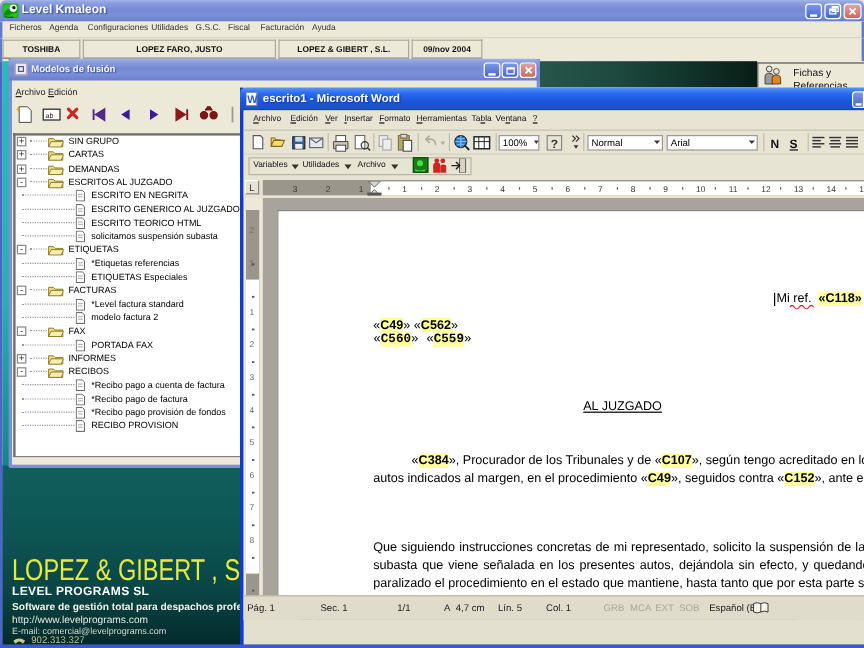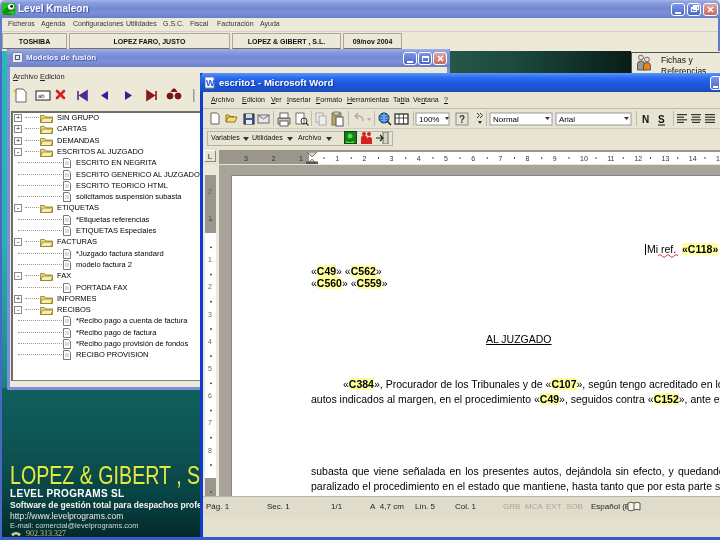--- a/index.html
+++ b/index.html
@@ -61,21 +61,21 @@
 <div class="abs" style="left:0;top:537px;width:201px;height:3px;background:#3a5ac8;"></div>
 
 <div class="abs" style="left:10px;top:461px;width:400px;font-size:25px;color:#e6e93f;letter-spacing:0px;white-space:nowrap;transform:scaleX(0.785);transform-origin:0 0;" id="brand">LOPEZ &amp; GIBERT , S.L.</div>
 <div class="abs" style="left:10px;top:488px;font-size:10px;font-weight:bold;color:#fff;white-space:nowrap;letter-spacing:0.3px;">LEVEL PROGRAMS SL</div>
 <div class="abs" style="left:10px;top:500px;font-size:8.5px;font-weight:bold;color:#f4f4ee;white-space:nowrap;">Software de gestión total para despachos profesionales</div>
 <div class="abs" style="left:10px;top:511px;font-size:8.5px;color:#e8e8e0;white-space:nowrap;">http://www.levelprograms.com</div>
 <div class="abs" style="left:10px;top:521px;font-size:7.5px;color:#cfd8d0;white-space:nowrap;text-align:center;">E-mail: comercial@levelprograms.com</div>
 <svg class="abs" style="left:11px;top:531px;" width="10" height="8" viewBox="0 0 10 8">
     <path d="M0 3 q5 -4 10 0 l-2 2.5 l-1.5 -1.5 q-1.5 -1 -3 0 l-1.5 1.5 z" fill="#c8c890"></path>
   </svg>
-<div class="abs" style="left:26px;top:529px;font-size:8px;color:#c0c088;white-space:nowrap;font-family:Liberation Serif, serif;">902.313.327</div>
+<div class="abs" style="left:26px;top:529px;font-size:8px;color:#c0c088;white-space:nowrap;">902.313.327</div>
 
 <div class="abs" style="left:631px;top:52px;width:89px;height:21px;background:#ece9d8;border-left:1px solid #555;border-top:1px solid #555;"></div>
 <svg class="abs" style="left:636px;top:54px;" width="16" height="17" viewBox="0 0 16 17">
   <circle cx="5" cy="3.5" r="2.4" fill="#e8e4da" stroke="#333" stroke-width="0.7"></circle>
   <path d="M1.5 16 v-6 q0 -3 3.5 -3 q3.5 0 3.5 3 v6 z" fill="#9a9a96" stroke="#333" stroke-width="0.7"></path>
   <circle cx="11" cy="5.5" r="2.4" fill="#e8e4da" stroke="#333" stroke-width="0.7"></circle>
   <path d="M7.5 16 v-4.5 q0 -3 3.5 -3 q3.5 0 3.5 3 v4.5 z" fill="#e8821e" stroke="#333" stroke-width="0.7"></path>
 </svg>
 <div class="abs" style="left:661px;top:55px;font-size:8.5px;color:#111;line-height:10.5px;">Fichas y<br>Referencias</div>
 
@@ -200,21 +200,21 @@
     <svg class="abs" style="left:27px;top:125.29999999999998px" width="13" height="10" viewBox="0 0 13 10">
       <path d="M0.5 9.5 v-7 h4 l1.5 1.5 h6.5 v5.5 z" fill="#f0de74" stroke="#8a7a20" stroke-width="0.8"></path>
       <path d="M0.5 9.5 l2-4.5 h10.5 l-2 4.5 z" fill="#f8ecae" stroke="#8a7a20" stroke-width="0.8"></path>
     </svg>
     <div class="abs" style="left:44px;top:125.29999999999998px;white-space:nowrap;">FACTURAS</div>
     <div class="abs" style="left:5px;top:140.6px;width:44px;border-top:1px dotted #999;"></div>
     <svg class="abs" style="left:50px;top:136.6px" width="8" height="10" viewBox="0 0 8 10">
       <path d="M0.5 0.5 h5 l2 2 v7 h-7 z" fill="#fff" stroke="#555" stroke-width="0.8"></path>
       <path d="M2 4 h4 M2 6 h4" stroke="#888" stroke-width="0.6"></path>
     </svg>
-    <div class="abs" style="left:63px;top:136.6px;white-space:nowrap;">*Juzgado factura standard</div>
+    <div class="abs" style="left:63px;top:136.6px;white-space:nowrap;">*Level factura standard</div>
     <div class="abs" style="left:5px;top:151.9px;width:44px;border-top:1px dotted #999;"></div>
     <svg class="abs" style="left:50px;top:147.9px" width="8" height="10" viewBox="0 0 8 10">
       <path d="M0.5 0.5 h5 l2 2 v7 h-7 z" fill="#fff" stroke="#555" stroke-width="0.8"></path>
       <path d="M2 4 h4 M2 6 h4" stroke="#888" stroke-width="0.6"></path>
     </svg>
     <div class="abs" style="left:63px;top:147.9px;white-space:nowrap;">modelo factura 2</div>
     <div class="abs" style="left:1px;top:160.20000000000002px;width:8px;height:8px;border:1px solid #888;background:#fff;font-size:8px;line-height:6px;text-align:center;color:#333;">-</div>
     <div class="abs" style="left:12px;top:163.20000000000002px;width:14px;border-top:1px dotted #999;"></div>
     <svg class="abs" style="left:27px;top:159.20000000000002px" width="13" height="10" viewBox="0 0 13 10">
       <path d="M0.5 9.5 v-7 h4 l1.5 1.5 h6.5 v5.5 z" fill="#f0de74" stroke="#8a7a20" stroke-width="0.8"></path>
@@ -458,24 +458,25 @@
   <div class="abs" style="left:28px;top:10px;width:600px;height:330px;background:#fff;border-top:1px solid #888;border-left:1px solid #888;"></div>
 </div>
 
 <div class="abs" style="left:203px;top:165px;width:574px;height:341px;overflow:hidden;font-size:10.5px;color:#000;">
   <div class="abs" style="left:442px;top:79px;width:1px;height:11px;background:#000;"></div>
   <div class="abs" id="L0" style="left:444px;top:78px;white-space:nowrap;">Mi ref.&nbsp; <span class="f">«C118»</span></div>
   <svg class="abs" style="left:455px;top:89px;" width="22" height="4" viewBox="0 0 22 4">
       <path d="M0 2 q2 -3 4 0 q2 3 4 0 q2 -3 4 0 q2 3 4 0 q2 -3 4 0" stroke="#e02020" stroke-width="0.9" fill="none"></path>
     </svg>
   <div class="abs" id="L1" style="left:108px;top:100px;white-space:nowrap;">«<b class="f">C49</b>» «<b class="f">C562</b>»</div>
-  <div class="abs" id="L2" style="left:108px;top:112px;white-space:nowrap;">«<b class="f">C560</b>» «<b class="f">C559</b>»</div>
+  <div class="abs" id="L2" style="left:108px;top:112px;white-space:nowrap;font-family:Liberation Mono, monospace;">«<b class="f">C560</b>» «<b class="f">C559</b>»</div>
   <div class="abs" id="L3" style="left:283px;top:168px;white-space:nowrap;text-decoration:underline;">AL JUZGADO</div>
   <div class="abs" id="L4" style="left:140px;top:213px;white-space:nowrap;">«<b class="f">C384</b>», Procurador de los Tribunales y de «<b class="f">C107</b>», según tengo acreditado en los</div>
   <div class="abs" id="L5" style="left:108px;top:228px;white-space:nowrap;">autos indicados al margen, en el procedimiento «<b class="f">C49</b>», seguidos contra «<b class="f">C152</b>», ante el</div>
+  <div class="abs" id="L7" style="left:108px;top:285px;white-space:nowrap;word-spacing:0.5px;">Que siguiendo instrucciones concretas de mi representado, solicito la suspensión de la</div>
   <div class="abs" id="L8" style="left:108px;top:300px;white-space:nowrap;word-spacing:1.2px;">subasta que viene señalada en los presentes autos, dejándola sin efecto, y quedando</div>
   <div class="abs" id="L9" style="left:108px;top:315px;white-space:nowrap;">paralizado el procedimiento en el estado que mantiene, hasta tanto que por esta parte se</div>
   <div class="abs" id="L10" style="left:108px;top:330px;white-space:nowrap;">interese su reanudación.</div>
 </div>
 <style>.f{background:#ffffa0;font-weight:bold;}</style>
 
 <div class="abs" style="left:203px;top:503px;width:517px;height:14px;background:#e0dccc;">
   <div class="abs" style="left:2px;top:1px;width:11px;height:11px;background:#e8e4d4;border:1px solid #999;border-top-color:#fff;border-left-color:#fff;"></div>
   <div class="abs" style="left:13px;top:1px;width:11px;height:11px;background:#e8e4d4;border:1px solid #999;border-top-color:#fff;border-left-color:#fff;"></div>
   <div class="abs" style="left:24px;top:1px;width:11px;height:11px;background:#e8e4d4;border:1px solid #999;border-top-color:#fff;border-left-color:#fff;"></div>

